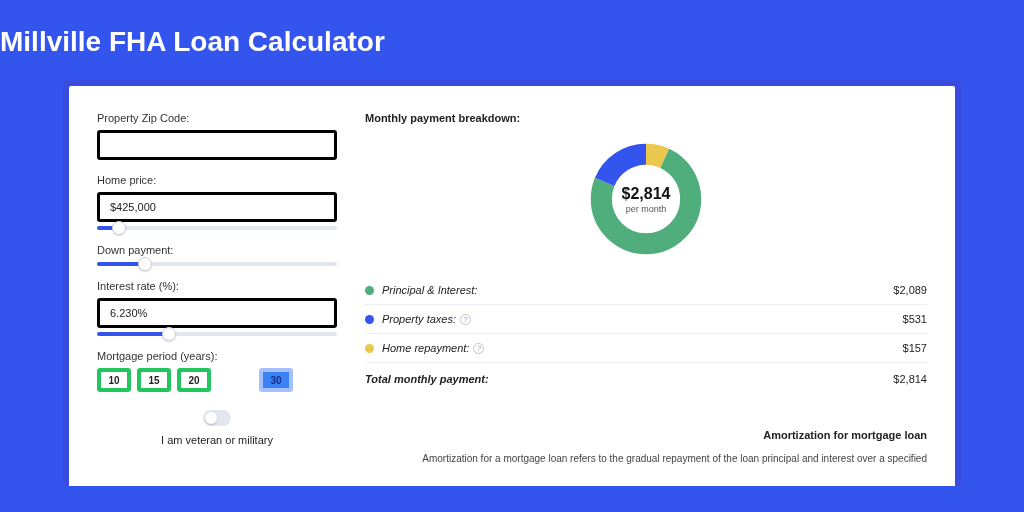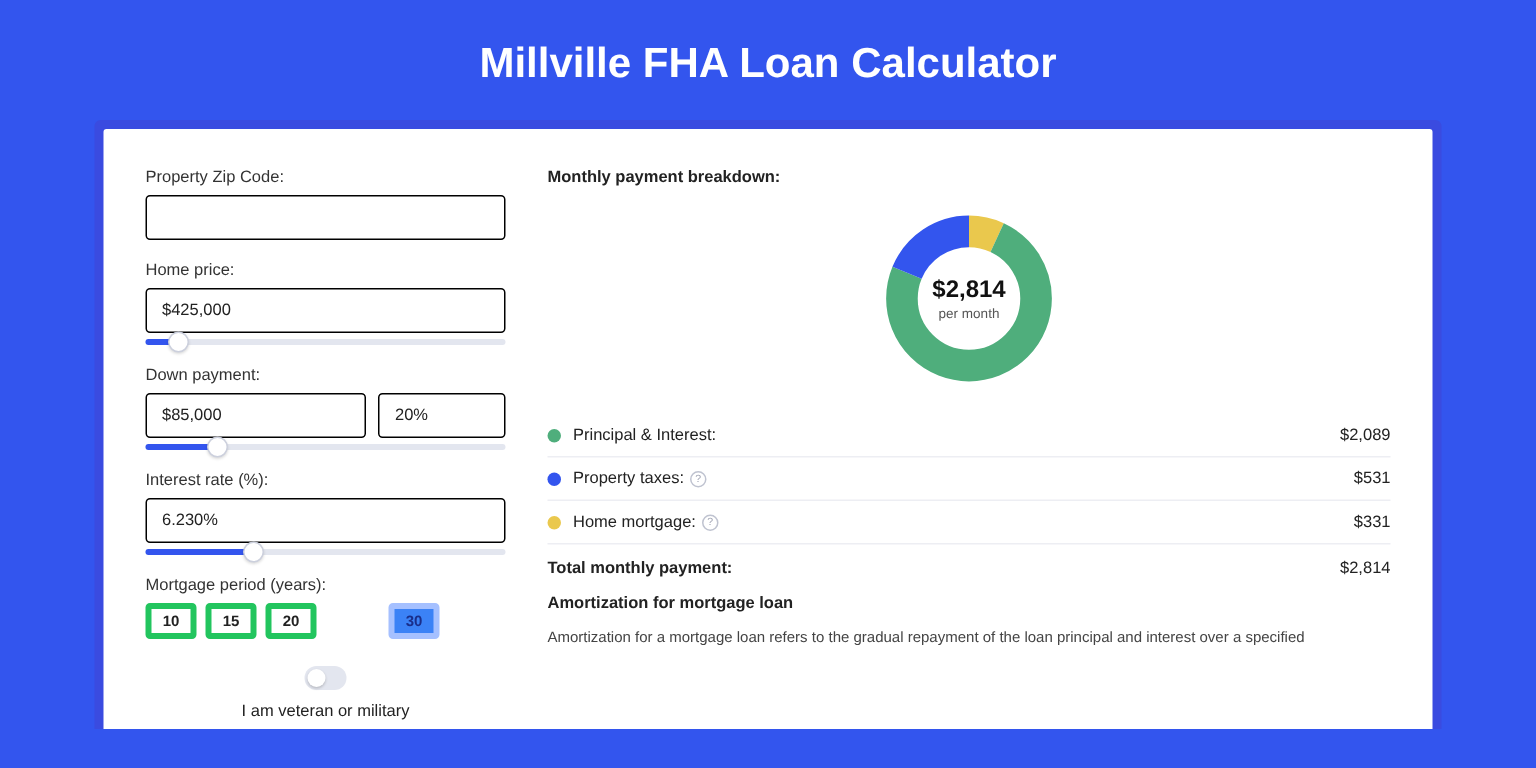--- a/index.html
+++ b/index.html
@@ -4,25 +4,25 @@
 <style>
   * { box-sizing: border-box; margin: 0; padding: 0; }
   body {
     background: #3355ee;
     font-family: -apple-system, BlinkMacSystemFont, "Segoe UI", Arial, sans-serif;
     width: 1024px;
     height: 512px;
     overflow: hidden;
   }
   .page-title {
-    text-align: center;
+    text-align: left;
     color: #fff;
     font-weight: 700;
     font-size: 28px;
-    padding: 26px 12px 22px;
+    padding: 26px 0 22px;
     border-radius: 14px;
   }
   .panel-shadow {
     width: 898px;
     margin: 0 auto;
     background: #3a4be0;
     border-radius: 4px 4px 0 0;
     padding: 6px 6px 0 6px;
   }
   .panel {
@@ -47,21 +47,21 @@
   }
   .field { margin-bottom: 14px; }
   .field-label {
     font-size: 11px;
     color: #333;
     margin-bottom: 6px;
     display: block;
   }
   .input {
     width: 100%;
-    border: 1px solid #000000;
+    border: 3px solid #000000;
     border-radius: 3px;
     background: #fff;
     font-size: 11px;
     color: #222;
     padding: 8px 10px;
     height: 30px;
   }
   .input-row { display: flex; gap: 8px; }
   .input-row .input:first-child { flex: 2; }
   .input-row .input:last-child { flex: 1; }
@@ -149,31 +149,31 @@
     padding: 8px 0;
     border-bottom: 1px solid #edeef3;
   }
   .legend-row.total { font-weight: 700; border-bottom: none; padding-top: 10px; }
   .dot {
     width: 9px; height: 9px;
     border-radius: 50%;
     margin-right: 8px;
     flex-shrink: 0;
   }
-  .legend-label { flex: 1; display: flex; align-items: center; gap: 4px; }
+  .legend-label { flex: 1; display: flex; align-items: center; gap: 4px; font-style: italic; }
   .info-icon {
     width: 11px; height: 11px;
     border: 1px solid #bfc3d0;
     border-radius: 50%;
     display: inline-flex;
     align-items: center; justify-content: center;
     font-size: 7px; color: #9ca0b0;
   }
   .legend-value { font-weight: 400; }
-  .amort { margin-top: 3px; }
+  .amort { margin-top: 36px; text-align: right; }
   .amort-text { font-size: 10px; color: #444; line-height: 1.5; margin-top: 8px; }
 </style>
 </head>
 <body>
 
 <h1 class="page-title">Millville FHA Loan Calculator</h1>
 
 <div class="panel-shadow">
 <div class="panel">
 
@@ -188,24 +188,20 @@
       <label class="field-label">Home price:</label>
       <input class="input" value="$425,000" style="">
       <div class="slider-track">
         <div class="slider-fill" id="hp-fill" style="width: 9%;"></div>
         <div class="slider-thumb" id="hp-thumb" style="left: 9%;"></div>
       </div>
     </div>
 
     <div class="field">
       <label class="field-label">Down payment:</label>
-      <div class="input-row">
-        <input class="input" value="$85,000" style="">
-        <input class="input" value="20%" style="">
-      </div>
       <div class="slider-track">
         <div class="slider-fill" id="dp-fill" style="width: 20%;"></div>
         <div class="slider-thumb" id="dp-thumb" style="left: 20%;"></div>
       </div>
     </div>
 
     <div class="field">
       <label class="field-label">Interest rate (%):</label>
       <input class="input" value="6.230%" style="">
       <div class="slider-track">
@@ -262,24 +258,24 @@
             <span class="dot" style="background: rgb(51, 85, 238);"></span>
             <span class="legend-label">
               <span>Property taxes:</span>
               <span class="info-icon">?</span>
             </span>
             <span class="legend-value">$531</span>
           </div>
           <div class="legend-row">
             <span class="dot" style="background: rgb(234, 200, 77);"></span>
             <span class="legend-label">
-              <span>Home mortgage:</span>
+              <span>Home repayment:</span>
               <span class="info-icon">?</span>
             </span>
-            <span class="legend-value">$331</span>
+            <span class="legend-value">$157</span>
           </div>
         </div>
 
     <div class="legend-row total">
       <span class="legend-label">Total monthly payment:</span>
       <span class="legend-value">$2,814</span>
     </div>
 
     <div class="amort">
       <div class="section-title">Amortization for mortgage loan</div>

